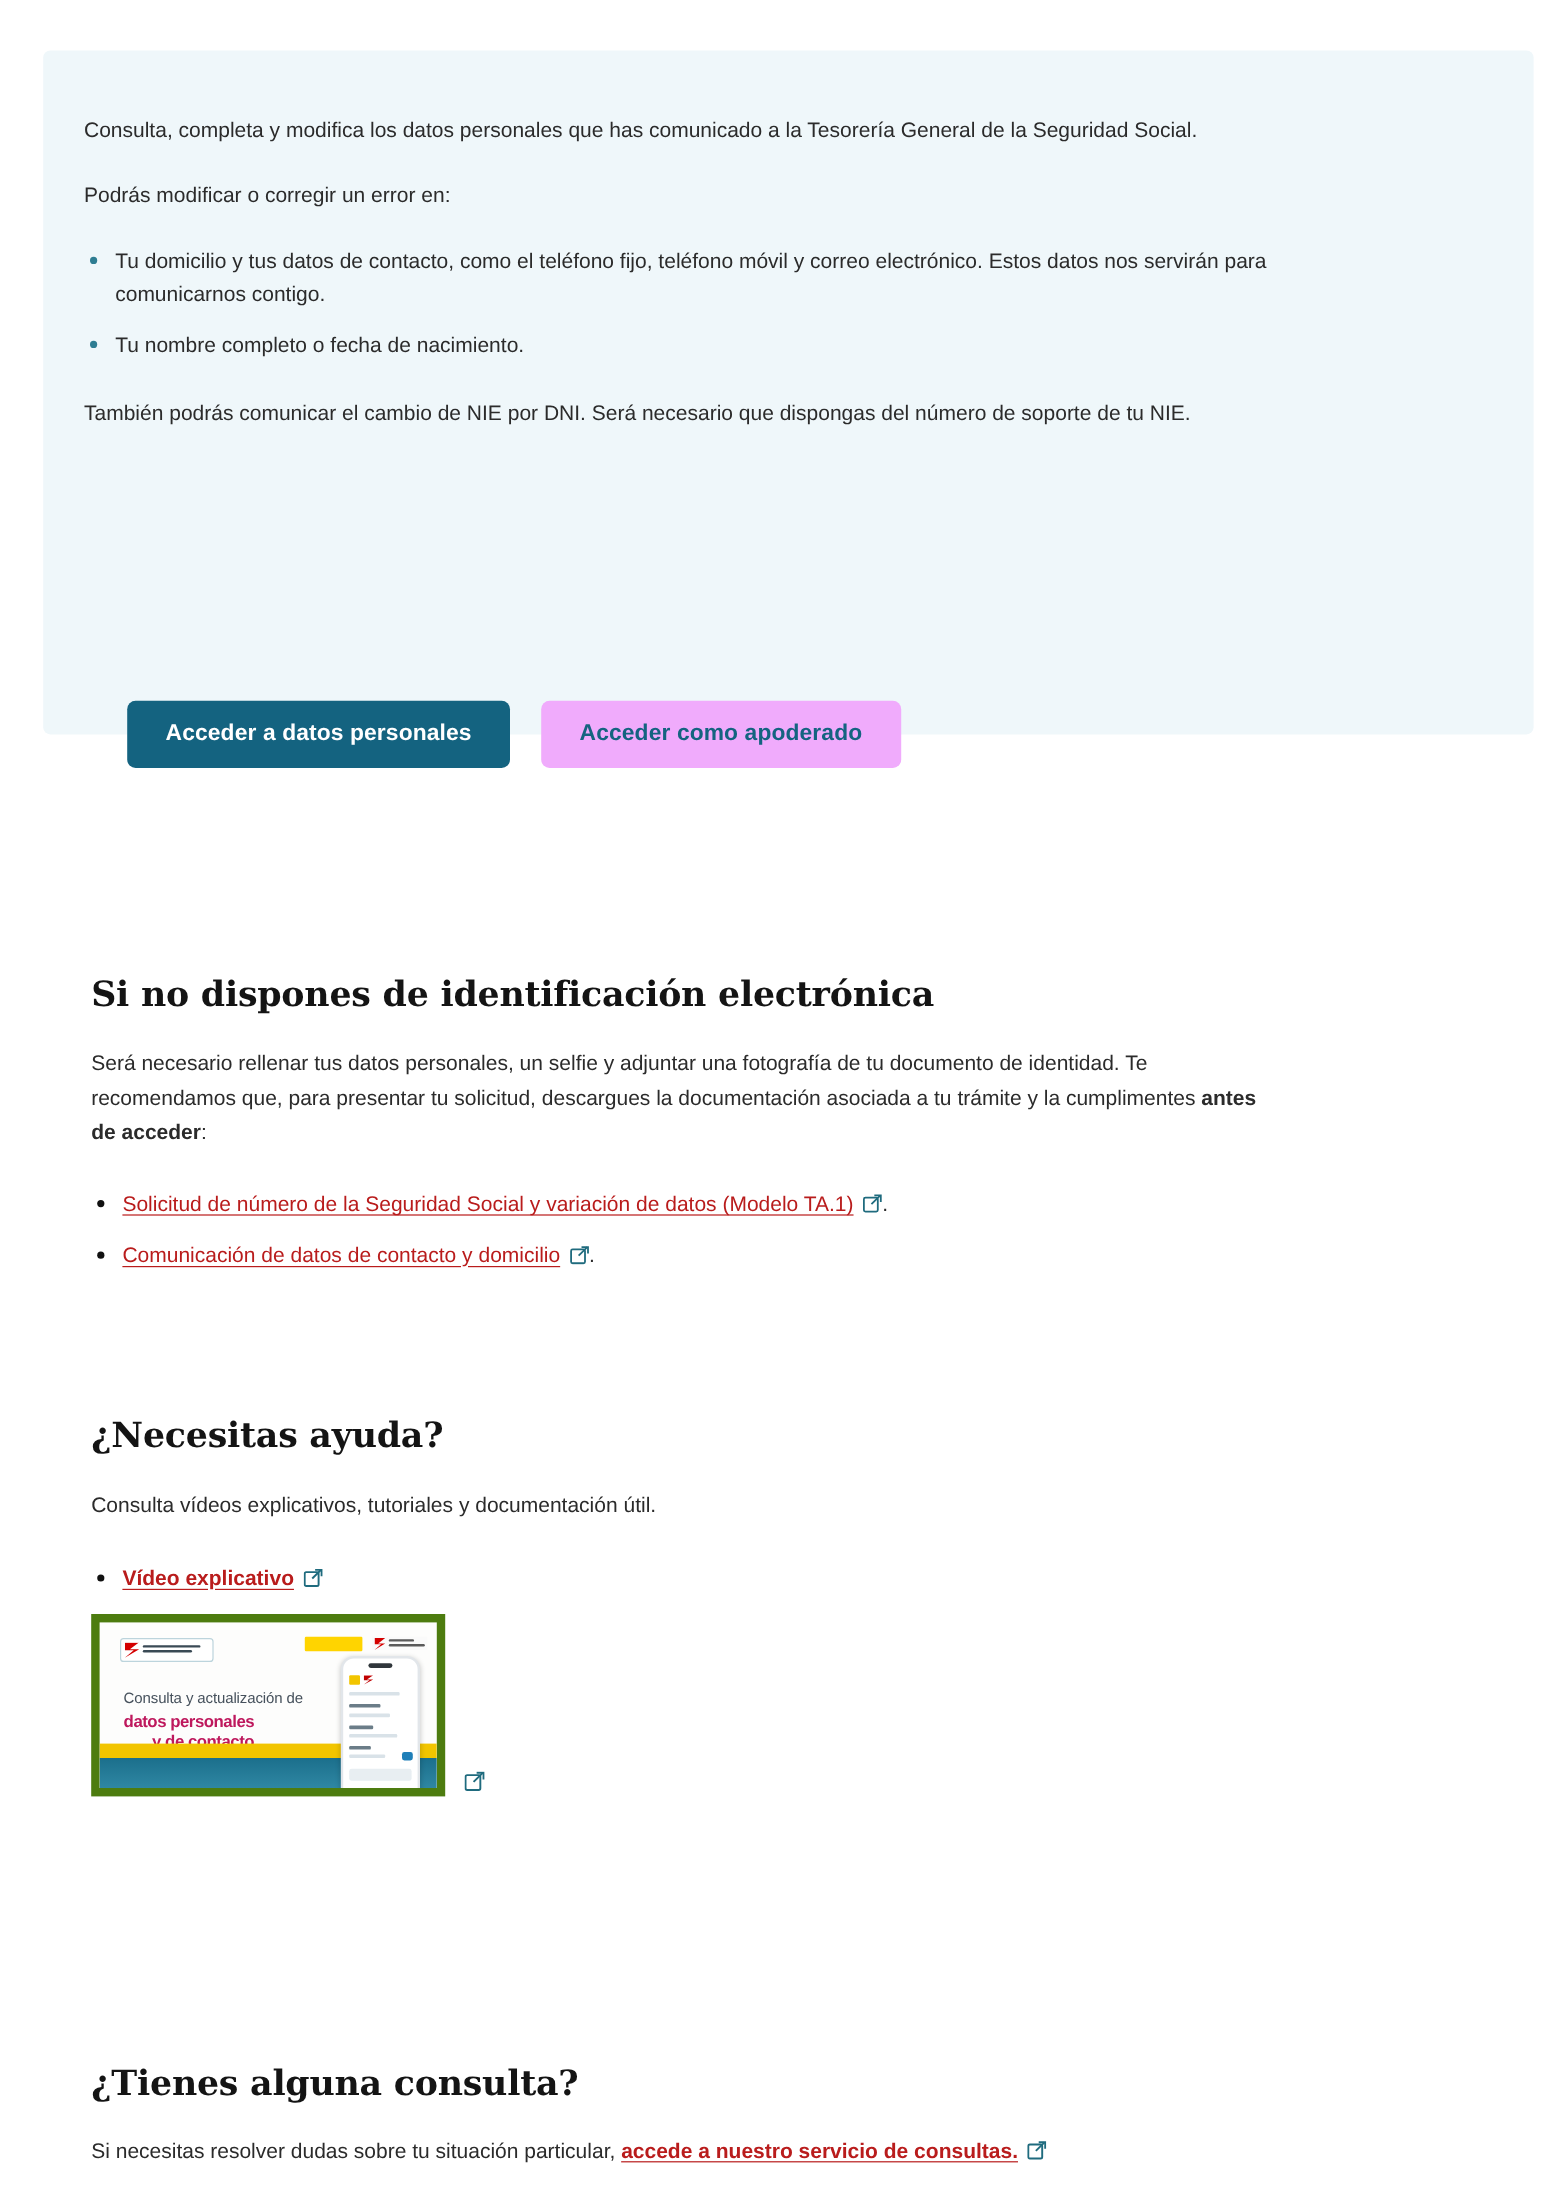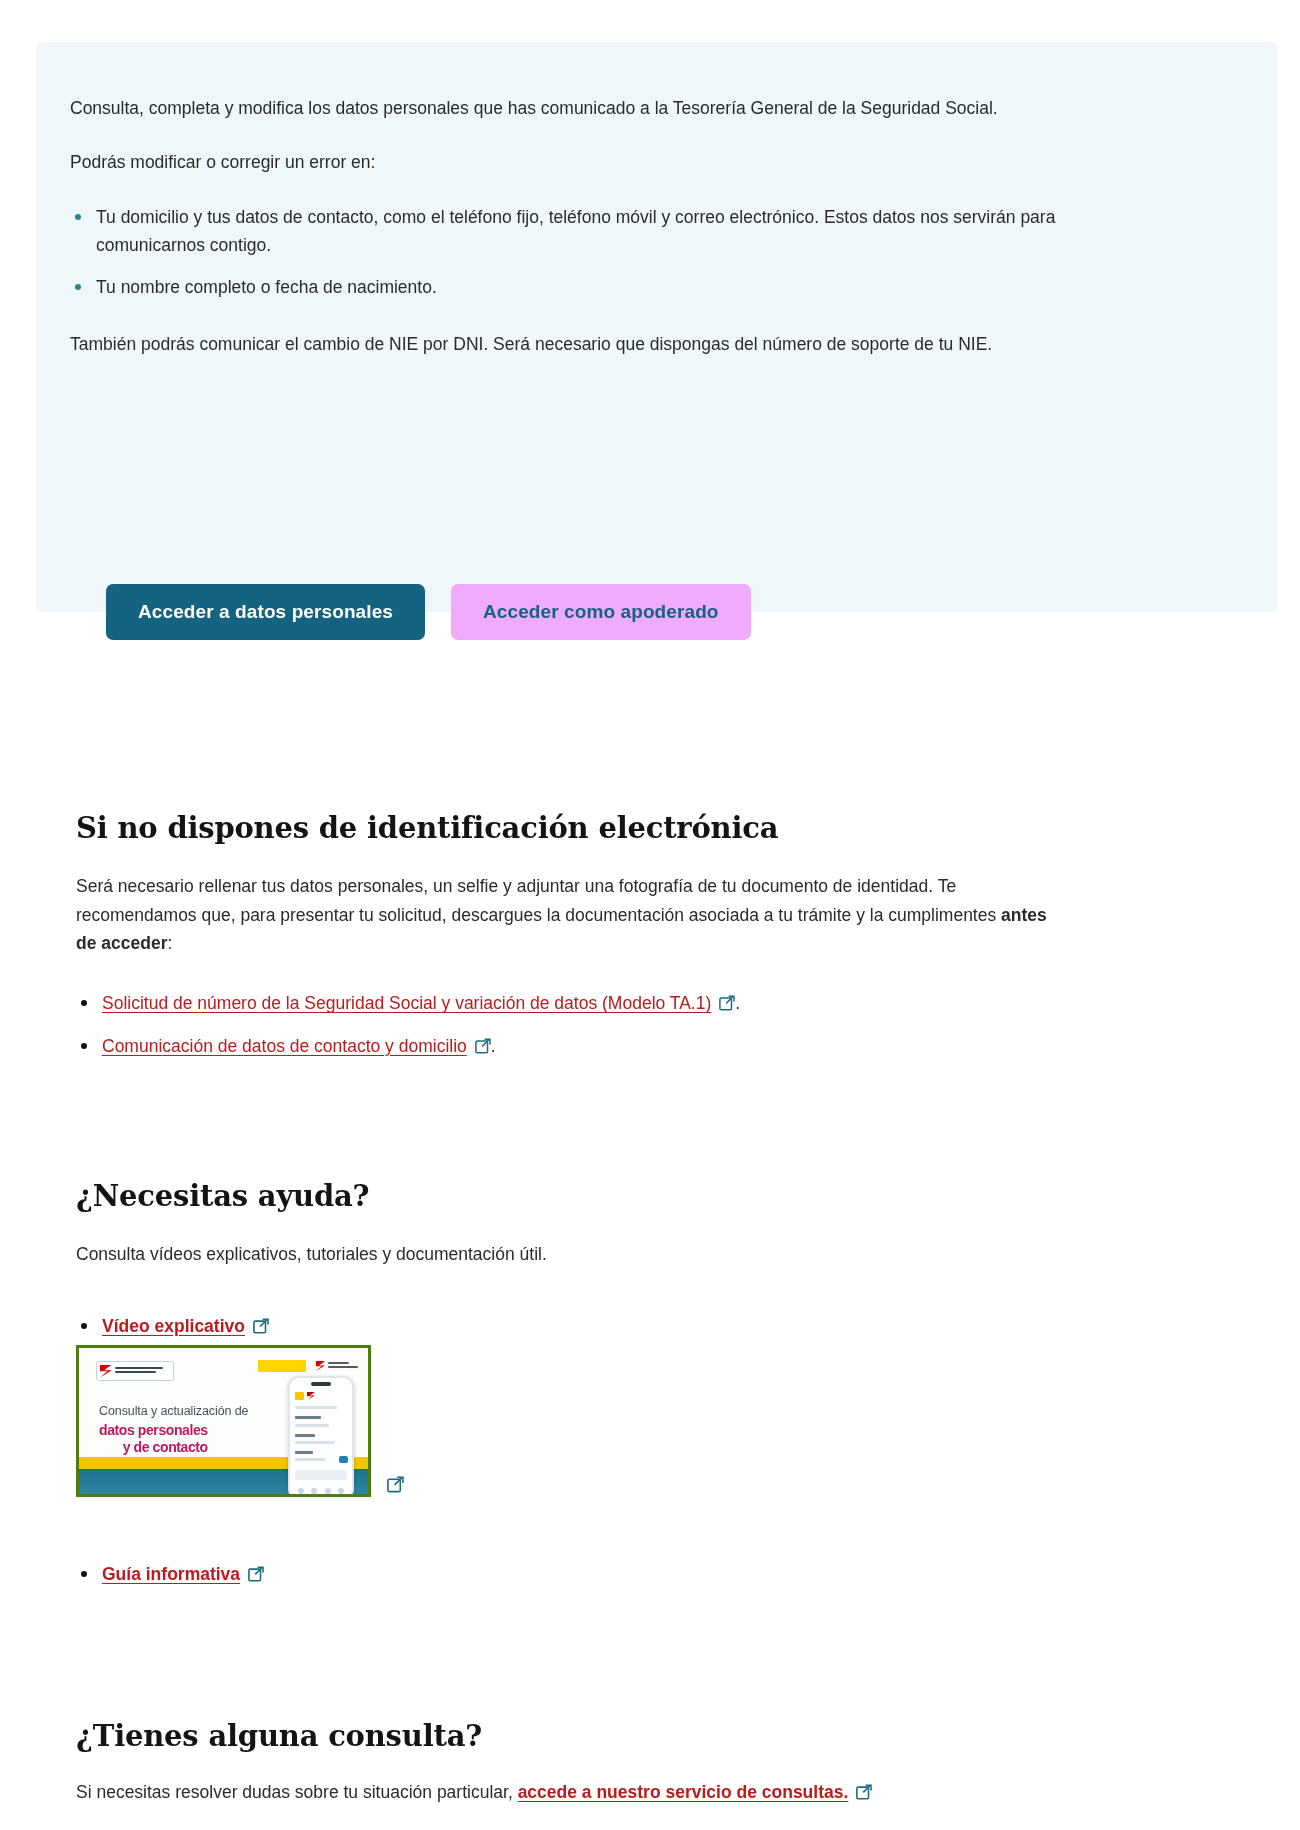--- a/index.html
+++ b/index.html
@@ -150,21 +150,21 @@
     top: 1345px;
     display: flex;
     align-items: flex-end;
     gap: 16px;
   }
   .thumb {
     position: relative;
     width: 295px;
     height: 152px;
     background: #fdfdfc;
-    border: 3px solid #4d7c0f;
+    border: 7px solid #4d7c0f;
     overflow: hidden;
     box-sizing: border-box;
   }
   .thumb .tss-logo {
     position: absolute;
     left: 17px;
     top: 13px;
     width: 78px;
     height: 20px;
     border: 1px solid #bcd4dc;
@@ -353,21 +353,21 @@
               <path d="M9.6 1.2 H15 V6.6" stroke="#1f6b7e" stroke-width="1.5" fill="none" stroke-linejoin="miter"></path>
             </svg></span><span>.</span>
       </li>
     </ul>
   </section>
 
   <section class="sec" style="top:1178px; width:1000px;">
     <h2 class="section-title">¿Necesitas ayuda?</h2>
     <p class="body-text">Consulta vídeos explicativos, tutoriales y documentación útil.</p>
 
-    <ul class="bullets dark" style="margin-top:43px;">
+    <ul class="bullets dark" style="margin-top:32px;">
       <li class="link-li">
         <span class="dot"></span>
         <a href="#" class="ext-link bold">Vídeo explicativo</a><span class="ext-icon"><svg viewBox="0 0 16 16" width="16" height="16">
               <rect x="0.9" y="3.1" width="11.6" height="11.6" rx="1.3" fill="none" stroke="#1f6b7e" stroke-width="1.6"></rect>
               <path d="M7.2 8.4 L14.4 1.3" stroke="#1f6b7e" stroke-width="1.6" fill="none"></path>
               <path d="M9.6 1.2 H15 V6.6" stroke="#1f6b7e" stroke-width="1.6" fill="none"></path>
             </svg></span>
       </li>
     </ul>
   </section>
@@ -421,30 +421,20 @@
 
     <span class="ext-icon thumb-ext" style="margin-left:0;width:17px;height:17px;">
         <svg viewBox="0 0 16 16" width="17" height="17">
           <rect x="0.9" y="3.1" width="11.6" height="11.6" rx="1.3" fill="none" stroke="#1f6b7e" stroke-width="1.5"></rect>
           <path d="M7.2 8.4 L14.4 1.3" stroke="#1f6b7e" stroke-width="1.5" fill="none"></path>
           <path d="M9.6 1.2 H15 V6.6" stroke="#1f6b7e" stroke-width="1.5" fill="none"></path>
         </svg>
       </span>
   </div>
 
-  <ul class="bullets dark sec" style="top:1560px; width:1000px; margin:0;">
-    <li class="link-li">
-      <span class="dot"></span>
-      <a href="#" class="ext-link bold">Guía informativa</a><span class="ext-icon"><svg viewBox="0 0 16 16" width="16" height="16">
-            <rect x="0.9" y="3.1" width="11.6" height="11.6" rx="1.3" fill="none" stroke="#1f6b7e" stroke-width="1.6"></rect>
-            <path d="M7.2 8.4 L14.4 1.3" stroke="#1f6b7e" stroke-width="1.6" fill="none"></path>
-            <path d="M9.6 1.2 H15 V6.6" stroke="#1f6b7e" stroke-width="1.6" fill="none"></path>
-          </svg></span>
-    </li>
-  </ul>
 
   <section class="sec" style="top:1690px; width:1050px;">
     <h2 class="section-title" style="margin-bottom:24px;margin-top:28px;">¿Tienes alguna consulta?</h2>
     <p class="body-text" style="max-width:1060px;"><span>Si necesitas resolver dudas sobre tu situación particular, </span><a href="#" class="ext-link bold">accede a nuestro servicio de consultas.</a><span class="ext-icon"><svg viewBox="0 0 16 16" width="16" height="16">
             <rect x="0.9" y="3.1" width="11.6" height="11.6" rx="1.3" fill="none" stroke="#1f6b7e" stroke-width="1.6"></rect>
             <path d="M7.2 8.4 L14.4 1.3" stroke="#1f6b7e" stroke-width="1.6" fill="none"></path>
             <path d="M9.6 1.2 H15 V6.6" stroke="#1f6b7e" stroke-width="1.6" fill="none"></path>
           </svg></span></p>
   </section>
 

